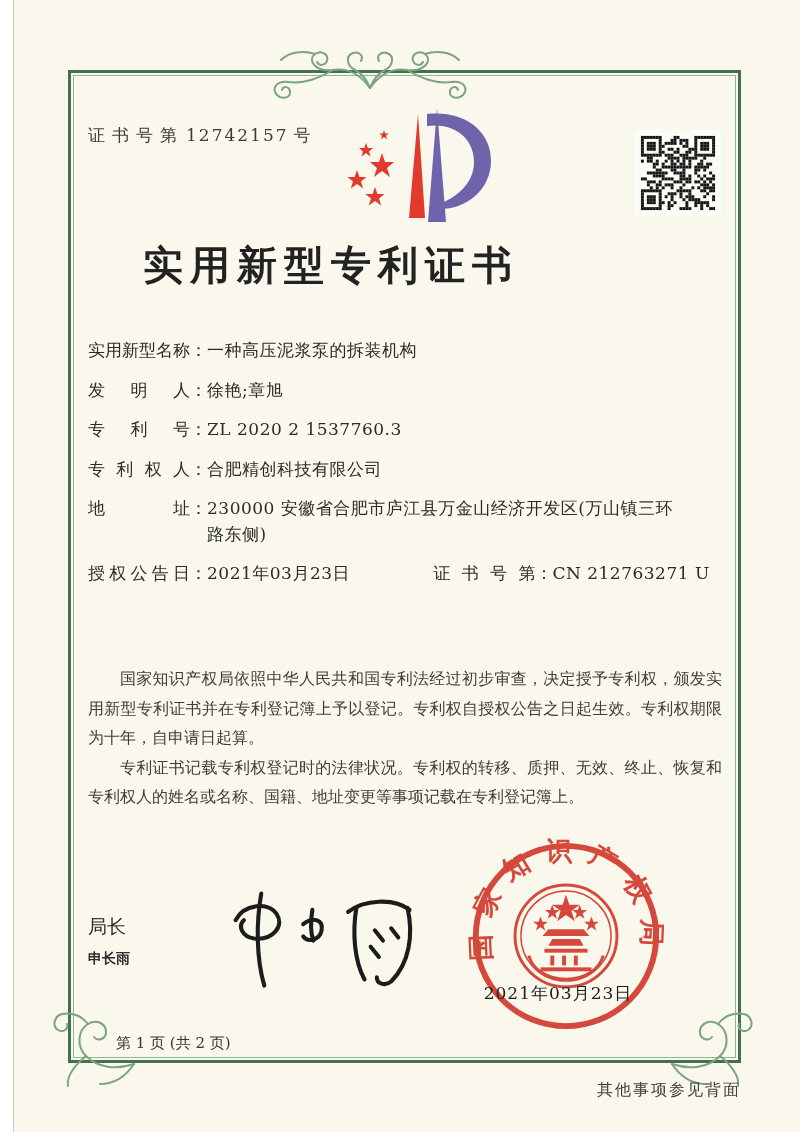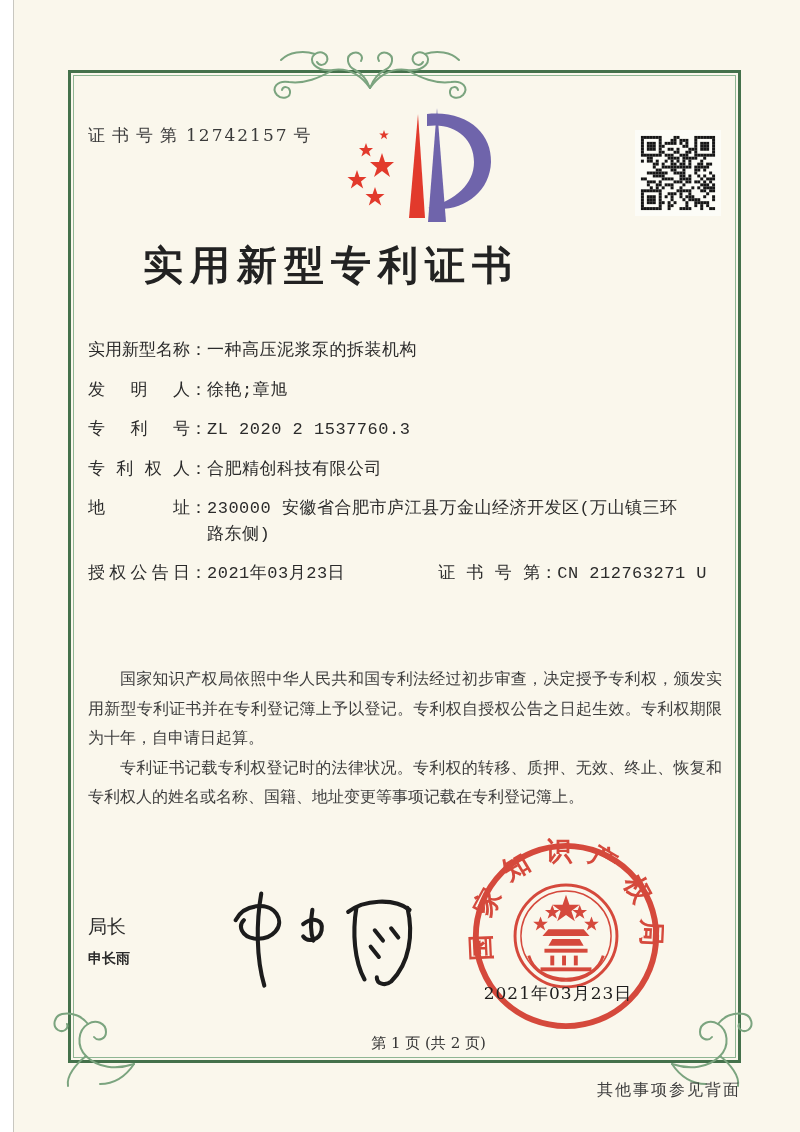--- a/index.html
+++ b/index.html
@@ -19,39 +19,39 @@
   .cert-no { position:absolute; left:88px; top:124px; font-size:17px; color:#3a3a3a; }
   .cert-no .pfx { letter-spacing:7px; }
   .cert-no .num { letter-spacing:2px; margin-left:2px; }
   .cert-no .sfx { margin-left:5px; }
   .logo { position:absolute; left:330px; top:106px; width:162px; height:120px; }
   .qr { position:absolute; left:635px; top:130px; width:86px; height:86px;
     background:#fcfcf7; }
   .title { position:absolute; left:0; top:238px; width:640px; text-align:center;
     font-size:40px; font-weight:bold; letter-spacing:7px; padding-left:22px; color:#222; }
   .fields { position:absolute; left:88px; top:338px; width:636px; font-size:17px; }
-  .frow { margin-bottom:14px; line-height:1.5;font-family:Liberation Mono, monospace; }
+  .frow { margin-bottom:14px; line-height:1.5; }
   .flabel { display:inline-block; width:102px; text-align:justify;
     text-align-last:justify; vertical-align:top; }
   .fcolon { vertical-align:top; }
   .fvalue { display:inline-block; max-width:480px; vertical-align:top;
     letter-spacing:0.5px; }
   .grant-cell1 { display:inline-block; width:340px; }
   .paras { position:absolute; left:88px; top:664px; width:634px; font-size:16px;
     line-height:1.85; color:#3d3d3d; text-align:justify; }
   .paras p { text-indent:2em; }
   .sig-title { position:absolute; left:88px; top:914px; font-size:19px; }
   .sig-name  { position:absolute; left:88px; top:950px; font-size:14px;font-weight:bold; }
   .sig-hand { position:absolute; left:205px; top:880px; width:225px; height:115px; }
   .seal { position:absolute; left:468px; top:838px; width:196px; height:196px;
     opacity:0.92; }
   .seal-date { position:absolute; left:462px; top:982px; width:192px;
     text-align:center; font-size:17px; color:#1d1d1d; letter-spacing:1px; }
   .page-num { position:absolute; left:68px; top:1034px; width:673px;
-    text-align:center; font-size:15px; color:#333;padding-left:48px; }
+    text-align:left; font-size:15px; color:#333;padding-left:48px; }
   .back-note { position:absolute; left:68px; top:1080px; width:673px;
     text-align:right; font-size:16px; color:#3d3d3d; letter-spacing:2px; }
   .flourish-top { position:absolute; left:255px; top:44px; width:230px; height:64px; }
   .flourish-bl { position:absolute; left:46px; top:1006px; width:96px; height:84px; }
   .flourish-br { position:absolute; left:664px; top:1006px; width:96px; height:84px;
     transform:scaleX(-1); }
 </style>
 </head>
 <body>
 

